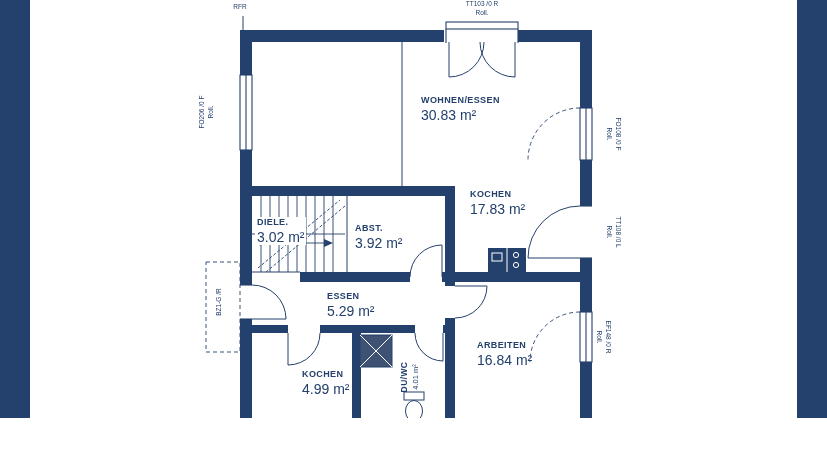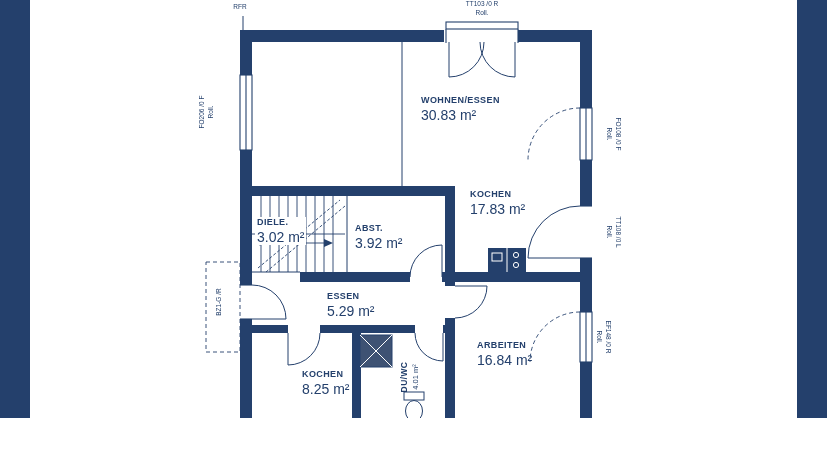--- a/index.html
+++ b/index.html
@@ -205,21 +205,21 @@
   <div class="lbl room boxed" style="left:255px;top:217px">
     <div class="nm">DIELE.</div>
     <div class="ar">3.02 m²</div>
   </div>
   <div class="lbl room" style="left:327px;top:291px">
     <div class="nm">ESSEN</div>
     <div class="ar">5.29 m²</div>
   </div>
   <div class="lbl room" style="left:302px;top:369px">
     <div class="nm">KOCHEN</div>
-    <div class="ar">8.25 m²</div>
+    <div class="ar">4.99 m²</div>
   </div>
   <div class="lbl room rot-room" style="left:409px;top:377px">
     <div class="nm">DU/WC</div>
     <div class="ar">4.01 m²</div>
   </div>
   <div class="lbl room" style="left:477px;top:340px">
     <div class="nm">ARBEITEN</div>
     <div class="ar">16.84 m²</div>
   </div>
 

